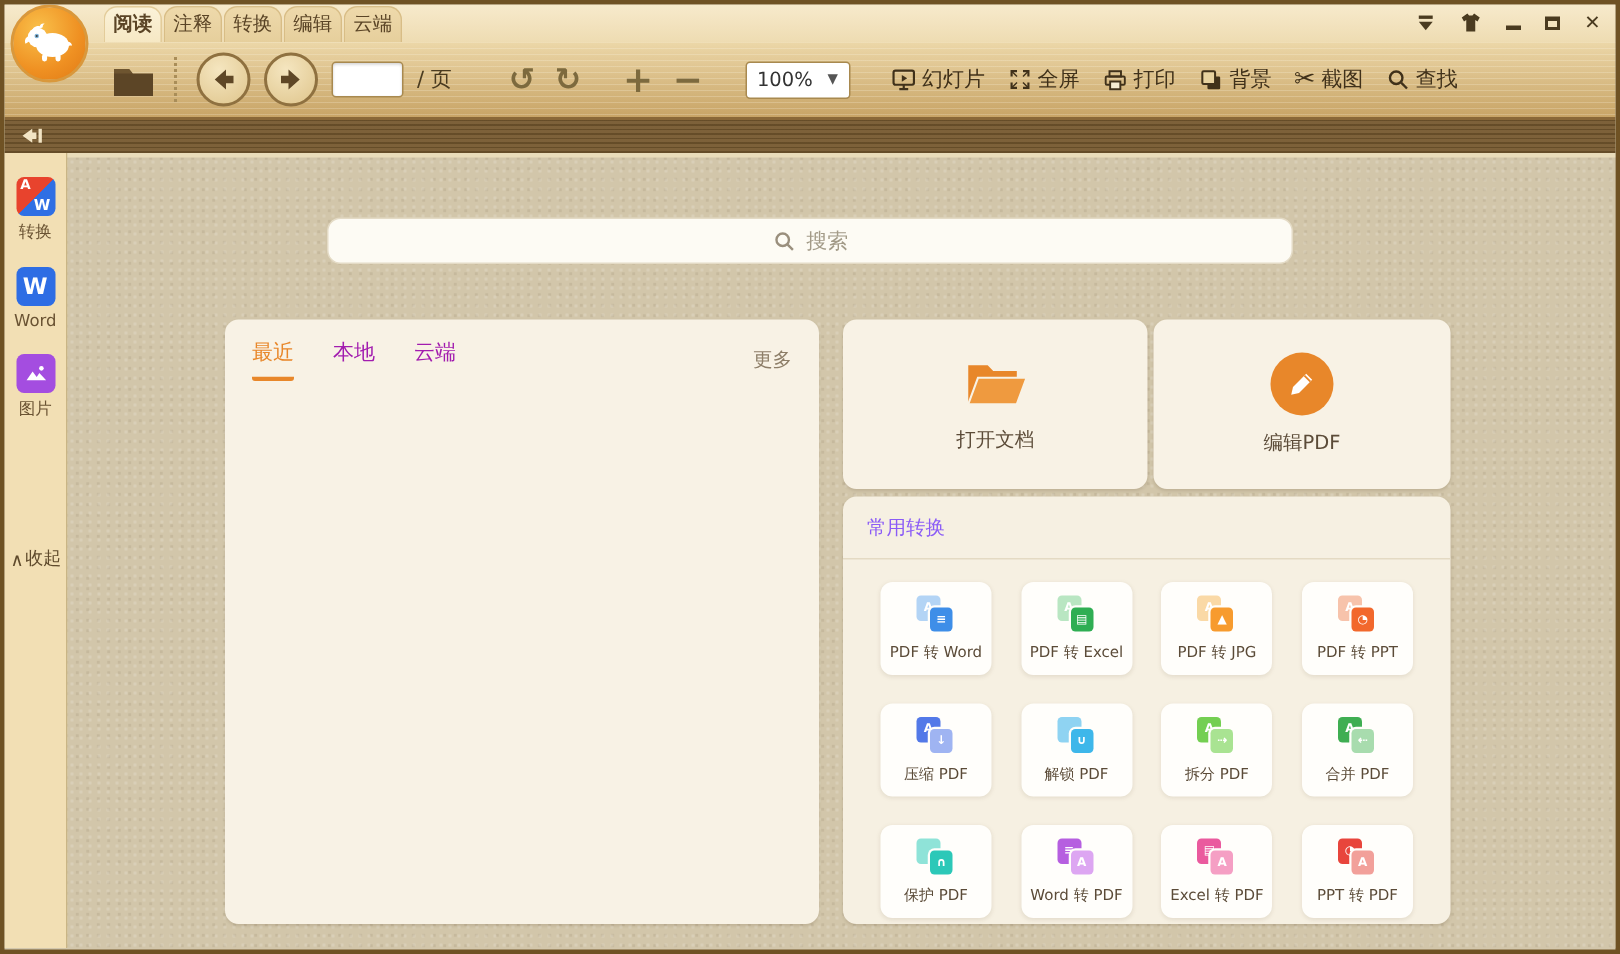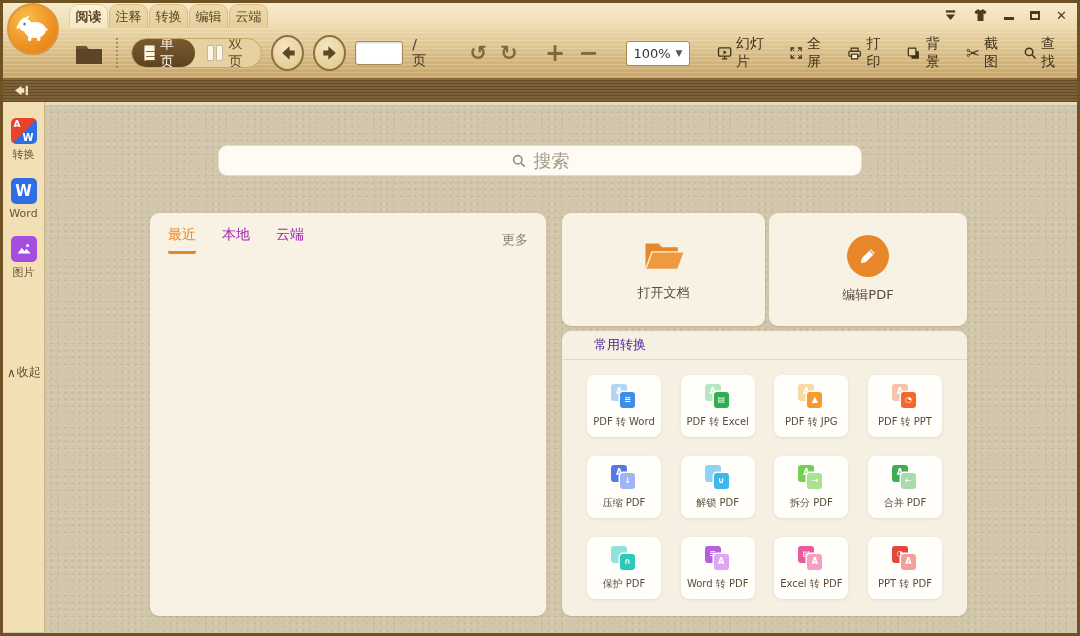--- a/index.html
+++ b/index.html
@@ -98,21 +98,21 @@
             background:
               radial-gradient(rgba(255,255,255,.16) 1px, transparent 1.1px),
               radial-gradient(rgba(90,70,40,.10) 1px, transparent 1.1px),
               #d2c6aa;
             background-size:6px 6px, 7px 7px; background-position:0 0, 3px 4px; }
 
   
   .searchbar{ position:absolute; left:173px; top:40px; width:644px; height:31px;
               background:#fdfbf4; border-radius:9px; border:1px solid #e4dbc6;
               display:flex; align-items:center; justify-content:center; gap:7px; }
-  .searchbar .ph{ font-size:18px; color:#a39b88; }
+  .searchbar .ph{ font-size:14px; color:#a39b88; }
 
   
   .filepanel{ position:absolute; left:105px; top:108px; width:396px; height:403px;
               background:#f8f2e5; border-radius:9px; box-shadow:0 1px 2px rgba(90,70,40,.15); }
   .fp-head{ display:flex; align-items:center; padding:13px 18px 0 18px; }
   .fp-tabs{ display:flex; gap:26px; }
   .fp-tab{ font-size:14px; color:#a21caf; padding-bottom:7px; cursor:default; }
   .fp-tab.active{ color:#e8872a; border-bottom:3px solid #e8872a; border-radius:2px; }
   .fp-more{ margin-left:auto; font-size:13px; color:#8d7e68; cursor:default; }
 
@@ -122,22 +122,22 @@
           box-shadow:0 1px 2px rgba(90,70,40,.15); cursor:default; }
   .qcard.open{ left:517px; width:203px; }
   .qcard.edit{ left:724px; width:198px; }
   .qcard .qlabel{ font-size:13px; color:#5b4b38; }
   .pencil-circle{ width:42px; height:42px; border-radius:50%; background:#e8872a;
                   display:flex; align-items:center; justify-content:center; }
 
   
   .convpanel{ position:absolute; left:517px; top:226px; width:405px; height:285px;
               background:#f6f0e2; border-radius:9px; box-shadow:0 1px 2px rgba(90,70,40,.15); }
-  .conv-head{ height:29px; display:flex; align-items:center; padding-left:32px;
-              border-bottom:1px solid #e4dac3; font-size:13px; color:#4c1d95; }
+  .conv-head{ height:42px; display:flex; align-items:center; padding-left:16px;
+              border-bottom:1px solid #e4dac3; font-size:13px; color:#8b5cf6; }
   .conv-grid{ display:grid; grid-template-columns:repeat(4,74px); justify-content:space-between;
               row-gap:19px; padding:15px 25px 0 25px; }
   .conv-card{ width:74px; height:62px; background:#fffefb; border-radius:8px;
               box-shadow:0 1px 3px rgba(120,100,70,.14); display:flex; flex-direction:column;
               align-items:center; justify-content:center; gap:5px; cursor:default; }
   .conv-ico{ position:relative; width:26px; height:26px; }
   .sq{ position:absolute; width:16px; height:17px; border-radius:3px; display:flex;
        align-items:center; justify-content:center; }
   .sq.back{ left:0; top:0; }
   .sq.front{ left:9px; top:8px; width:15px; height:16px; box-shadow:0 0 0 1.5px #fffefb; }
@@ -197,33 +197,20 @@
 
     <div class="tool-btn">
       <svg width="28" height="23" viewBox="0 0 28 23">
         <path d="M1 4h10l2.5 3H27v15H1z" fill="#5c4526"></path>
         <path d="M1 4h10l2.5 3H1z" fill="#6e5530"></path>
       </svg>
     </div>
 
     <div class="sep-dot"></div>
 
-    <div class="pagemode">
-      <div class="seg sel">
-        <span class="pg1"></span>
-        <span>单页</span>
-      </div>
-      <div class="seg">
-        <span class="pg2">
-            <i></i>
-            <i></i>
-          </span>
-        <span>双页</span>
-      </div>
-    </div>
 
     <div class="circle-btn">
       <svg width="20" height="20" viewBox="0 0 24 24">
           <path d="M14 4l-9 8 9 8v-5h6v-6h-6z" fill="#5f4726"></path>
         </svg>
     </div>
     <div class="circle-btn">
       <svg width="20" height="20" viewBox="0 0 24 24">
           <path d="M10 4l9 8-9 8v-5H4v-6h6z" fill="#5f4726"></path>
         </svg>

